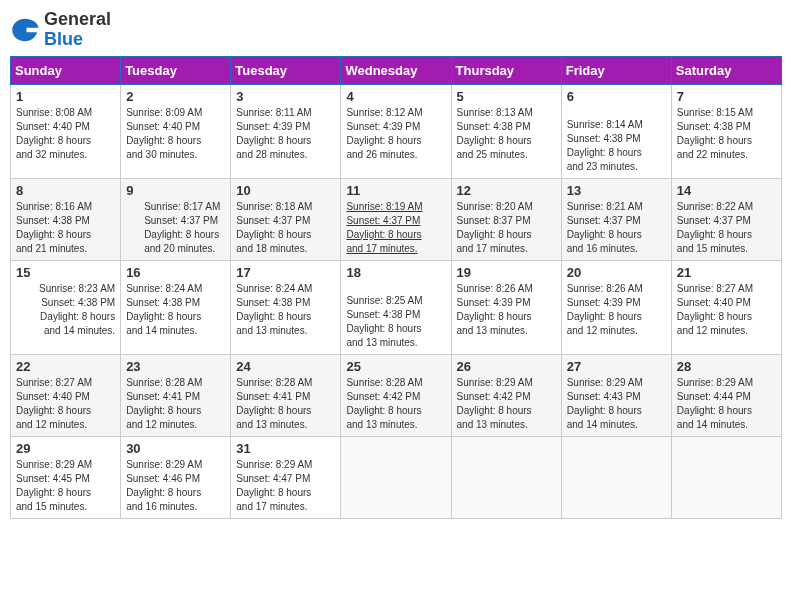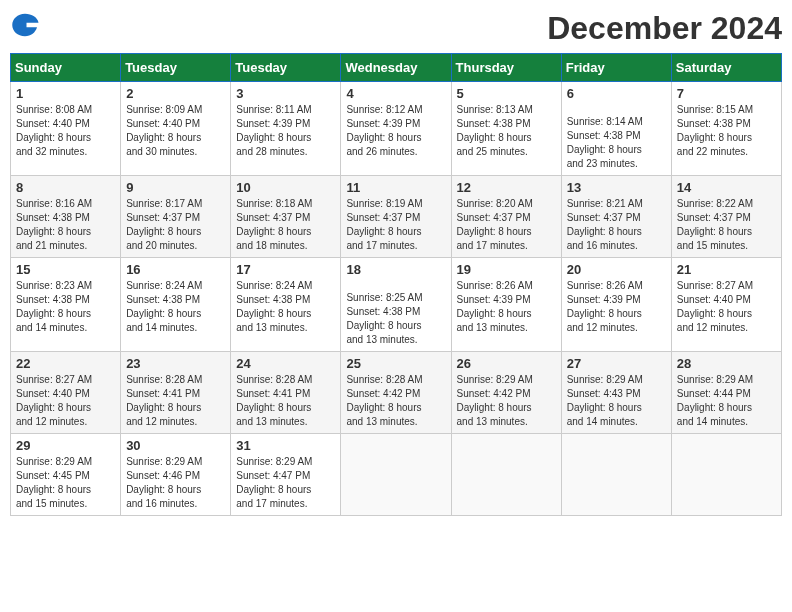--- a/index.html
+++ b/index.html
@@ -43,21 +43,21 @@
     .location {
       font-size: 14px;
       color: #555;
     }
     .calendar {
       width: 100%;
       border-collapse: collapse;
       font-size: 11px;
     }
     .calendar thead th {
-      background: #15803d;
+      background: #a21caf;
       color: #fff;
       padding: 6px 4px;
       text-align: left;
       font-size: 13px;
       font-weight: bold;
       border: 1px solid #1a6fc4;
     }
     .calendar tbody td {
       border: 1px solid #ccc;
       vertical-align: top;
@@ -86,23 +86,26 @@
     }
   </style>
 </head>
 <body>
 
 <div class="header">
   <div class="logo">
     <svg class="logo-icon" viewBox="0 0 40 40">
       <path d="M20 5 C10 5 3 12 3 20 C3 28 10 35 20 35 C28 35 34 30 36 23 L22 23 L22 17 L38 17 C37 10 29 5 20 5Z" fill="#1a6fc4"></path>
     </svg>
+    <div class="logo-text">
+      <span class="general">General</span><br>
+      <span class="blue">Blue</span>
+    </div>
   </div>
   <div class="title-block">
-    <div class="month-title">December 2024</div>
   </div>
 </div>
 
 <table class="calendar">
   <thead>
     <tr>
     <th>Sunday</th>
         <th>Tuesday</th>
         <th>Tuesday</th>
         <th>Wednesday</th>
@@ -166,43 +169,43 @@
       <tr>
         <td>
           <span class="day-num">8</span>
           <div class="day-info" style="white-space: pre-line;">Sunrise: 8:16 AM
 Sunset: 4:38 PM
 Daylight: 8 hours
 and 21 minutes.</div>
         </td>
         <td>
           <span class="day-num">9</span>
-          <div class="day-info" style="white-space: pre-line;">Sunrise: 8:17 AM
+          <div class="day-info" style="white-space: pre-line; margin-left: 18px;">Sunrise: 8:17 AM
 Sunset: 4:37 PM
 Daylight: 8 hours
 and 20 minutes.</div>
         </td>
         <td>
           <span class="day-num">10</span>
           <div class="day-info" style="white-space: pre-line;">Sunrise: 8:18 AM
 Sunset: 4:37 PM
 Daylight: 8 hours
 and 18 minutes.</div>
         </td>
         <td>
           <span class="day-num">11</span>
-          <div class="day-info" style="white-space: pre-line;">Sunrise: 8:19 AM
+          <div class="day-info" style="white-space: pre-line; text-decoration: underline;">Sunrise: 8:19 AM
 Sunset: 4:37 PM
 Daylight: 8 hours
 and 17 minutes.</div>
         </td>
         <td>
           <span class="day-num">12</span>
           <div class="day-info" style="white-space: pre-line;">Sunrise: 8:20 AM
-Sunset: 4:37 PM
+Sunset: 8:37 PM
 Daylight: 8 hours
 and 17 minutes.</div>
         </td>
         <td>
           <span class="day-num">13</span>
           <div class="day-info" style="white-space: pre-line;">Sunrise: 8:21 AM
 Sunset: 4:37 PM
 Daylight: 8 hours
 and 16 minutes.</div>
         </td>
@@ -210,21 +213,21 @@
           <span class="day-num">14</span>
           <div class="day-info" style="white-space: pre-line;">Sunrise: 8:22 AM
 Sunset: 4:37 PM
 Daylight: 8 hours
 and 15 minutes.</div>
         </td>
       </tr>
       <tr>
         <td>
           <span class="day-num">15</span>
-          <div class="day-info" style="white-space: pre-line;">Sunrise: 8:23 AM
+          <div class="day-info" style="white-space: pre-line; text-align: right;">Sunrise: 8:23 AM
 Sunset: 4:38 PM
 Daylight: 8 hours
 and 14 minutes.</div>
         </td>
         <td>
           <span class="day-num">16</span>
           <div class="day-info" style="white-space: pre-line;">Sunrise: 8:24 AM
 Sunset: 4:38 PM
 Daylight: 8 hours
 and 14 minutes.</div>

